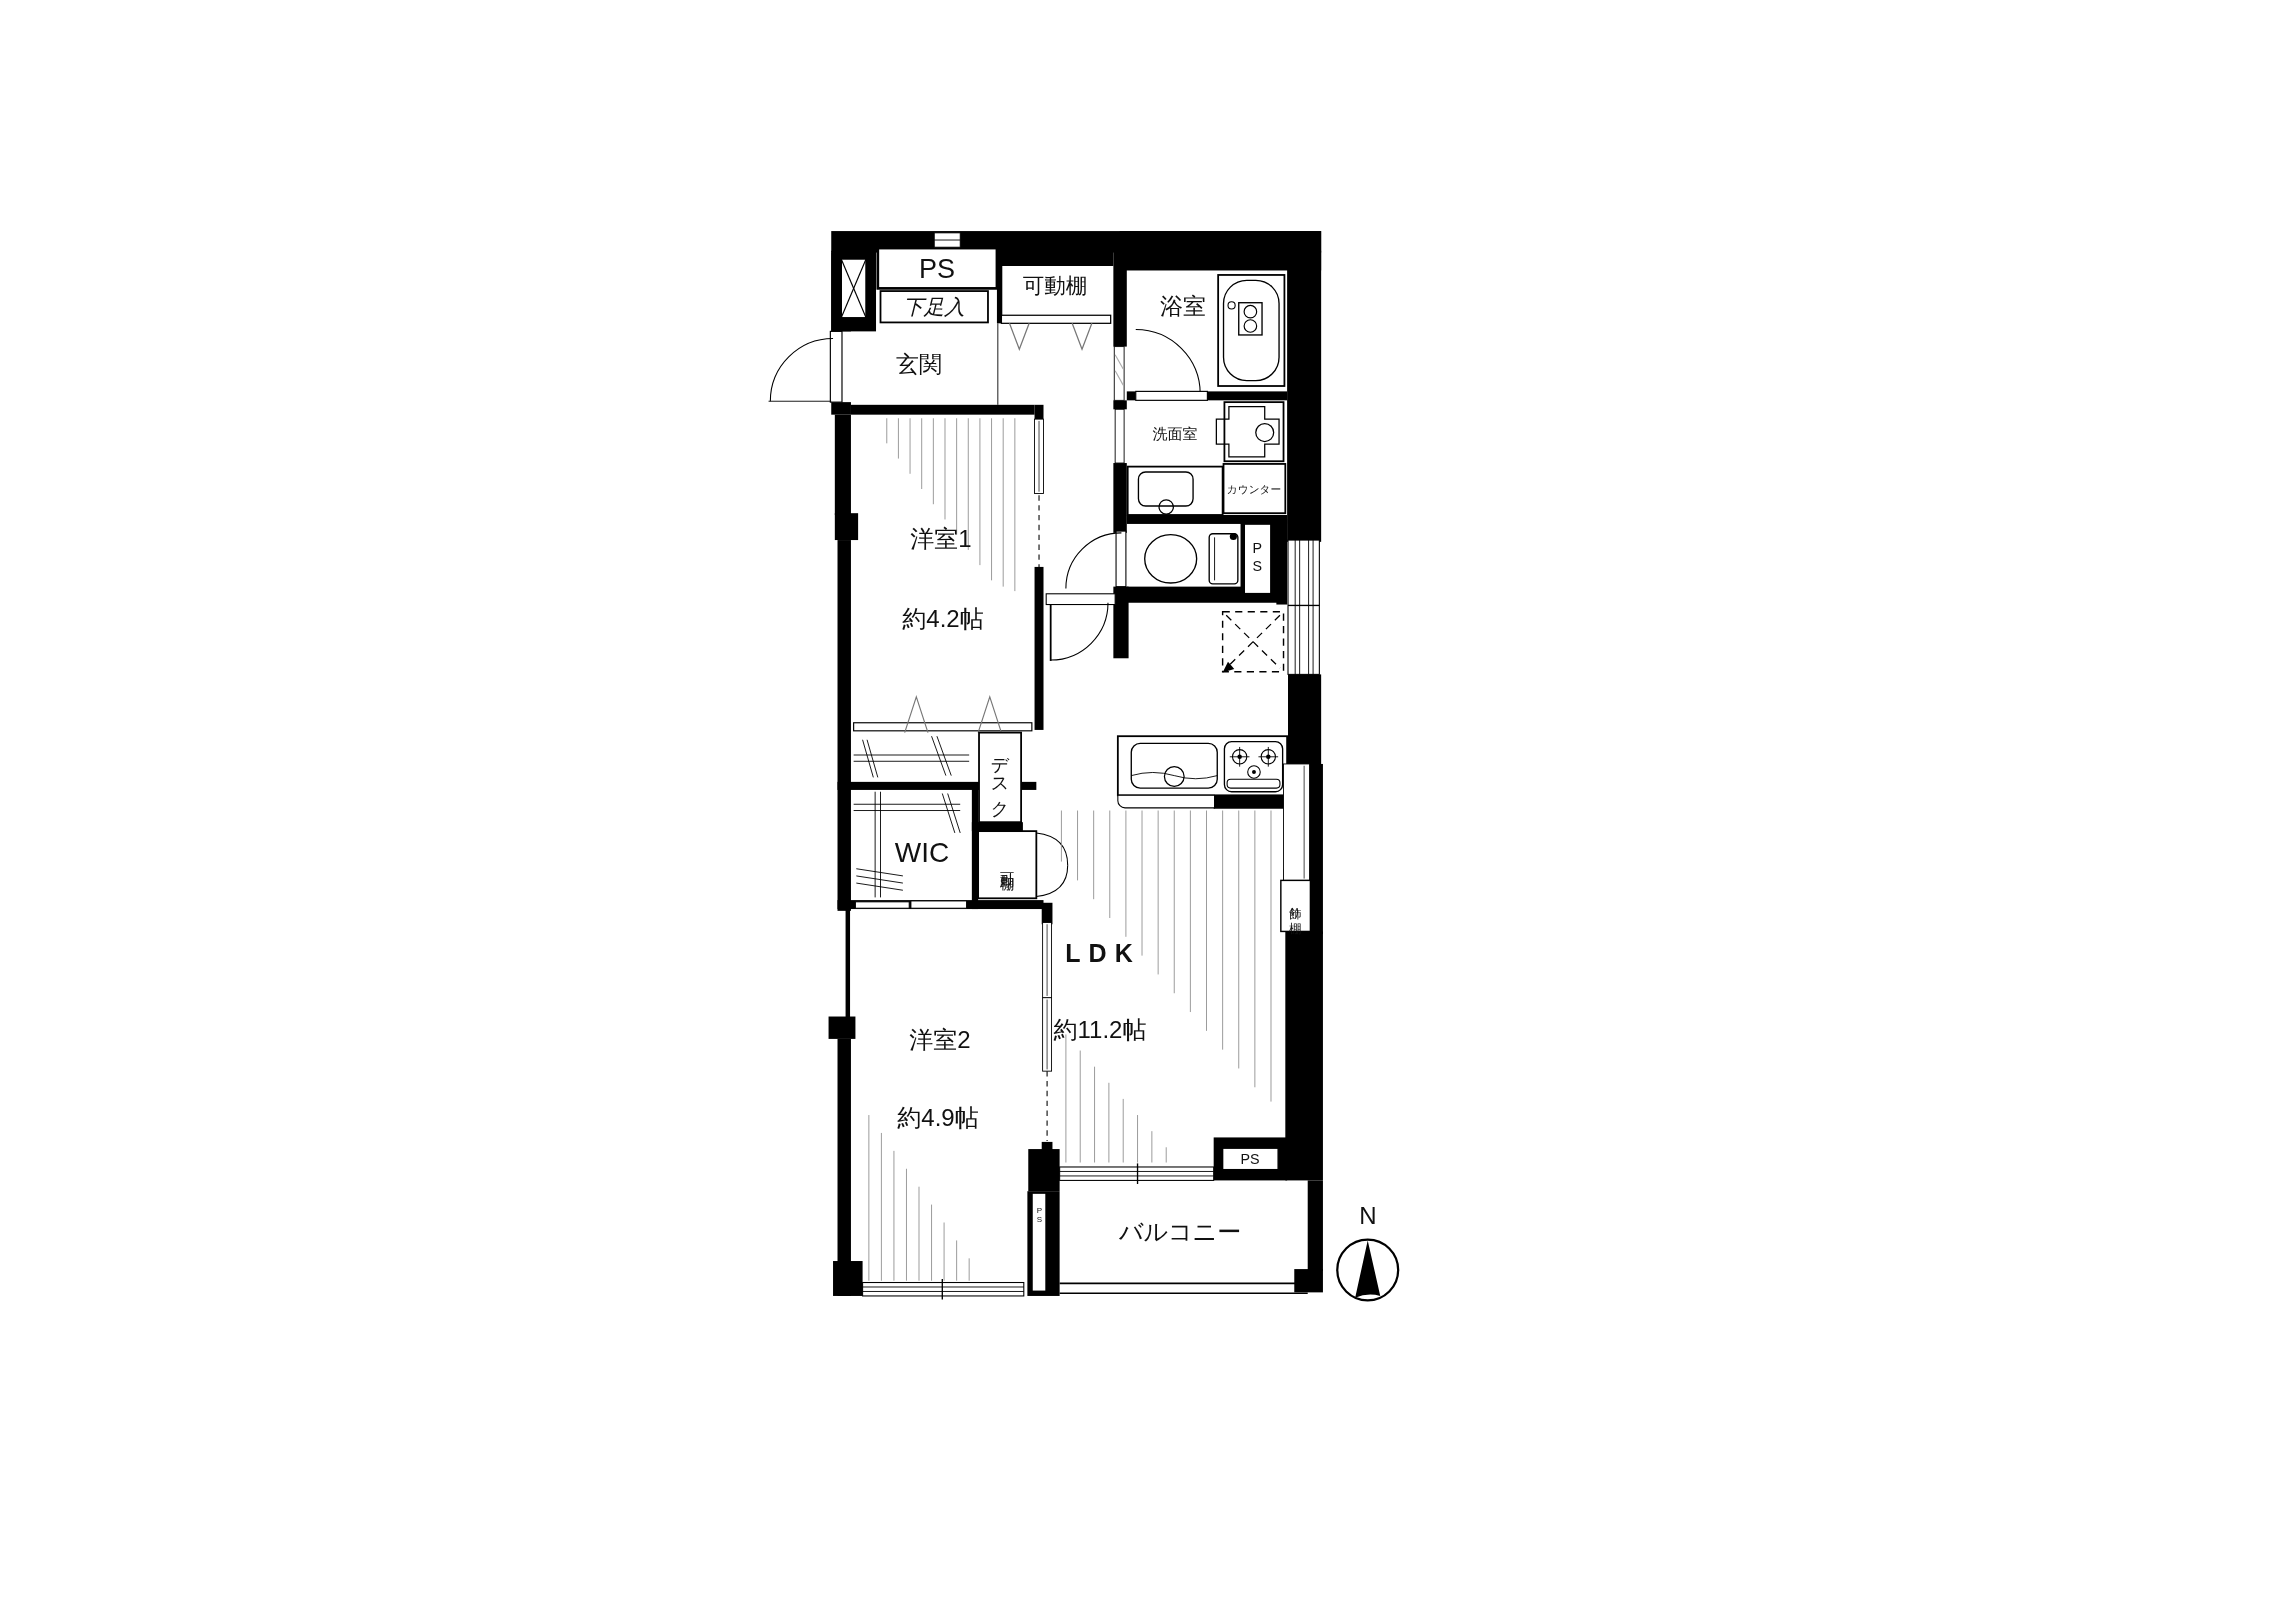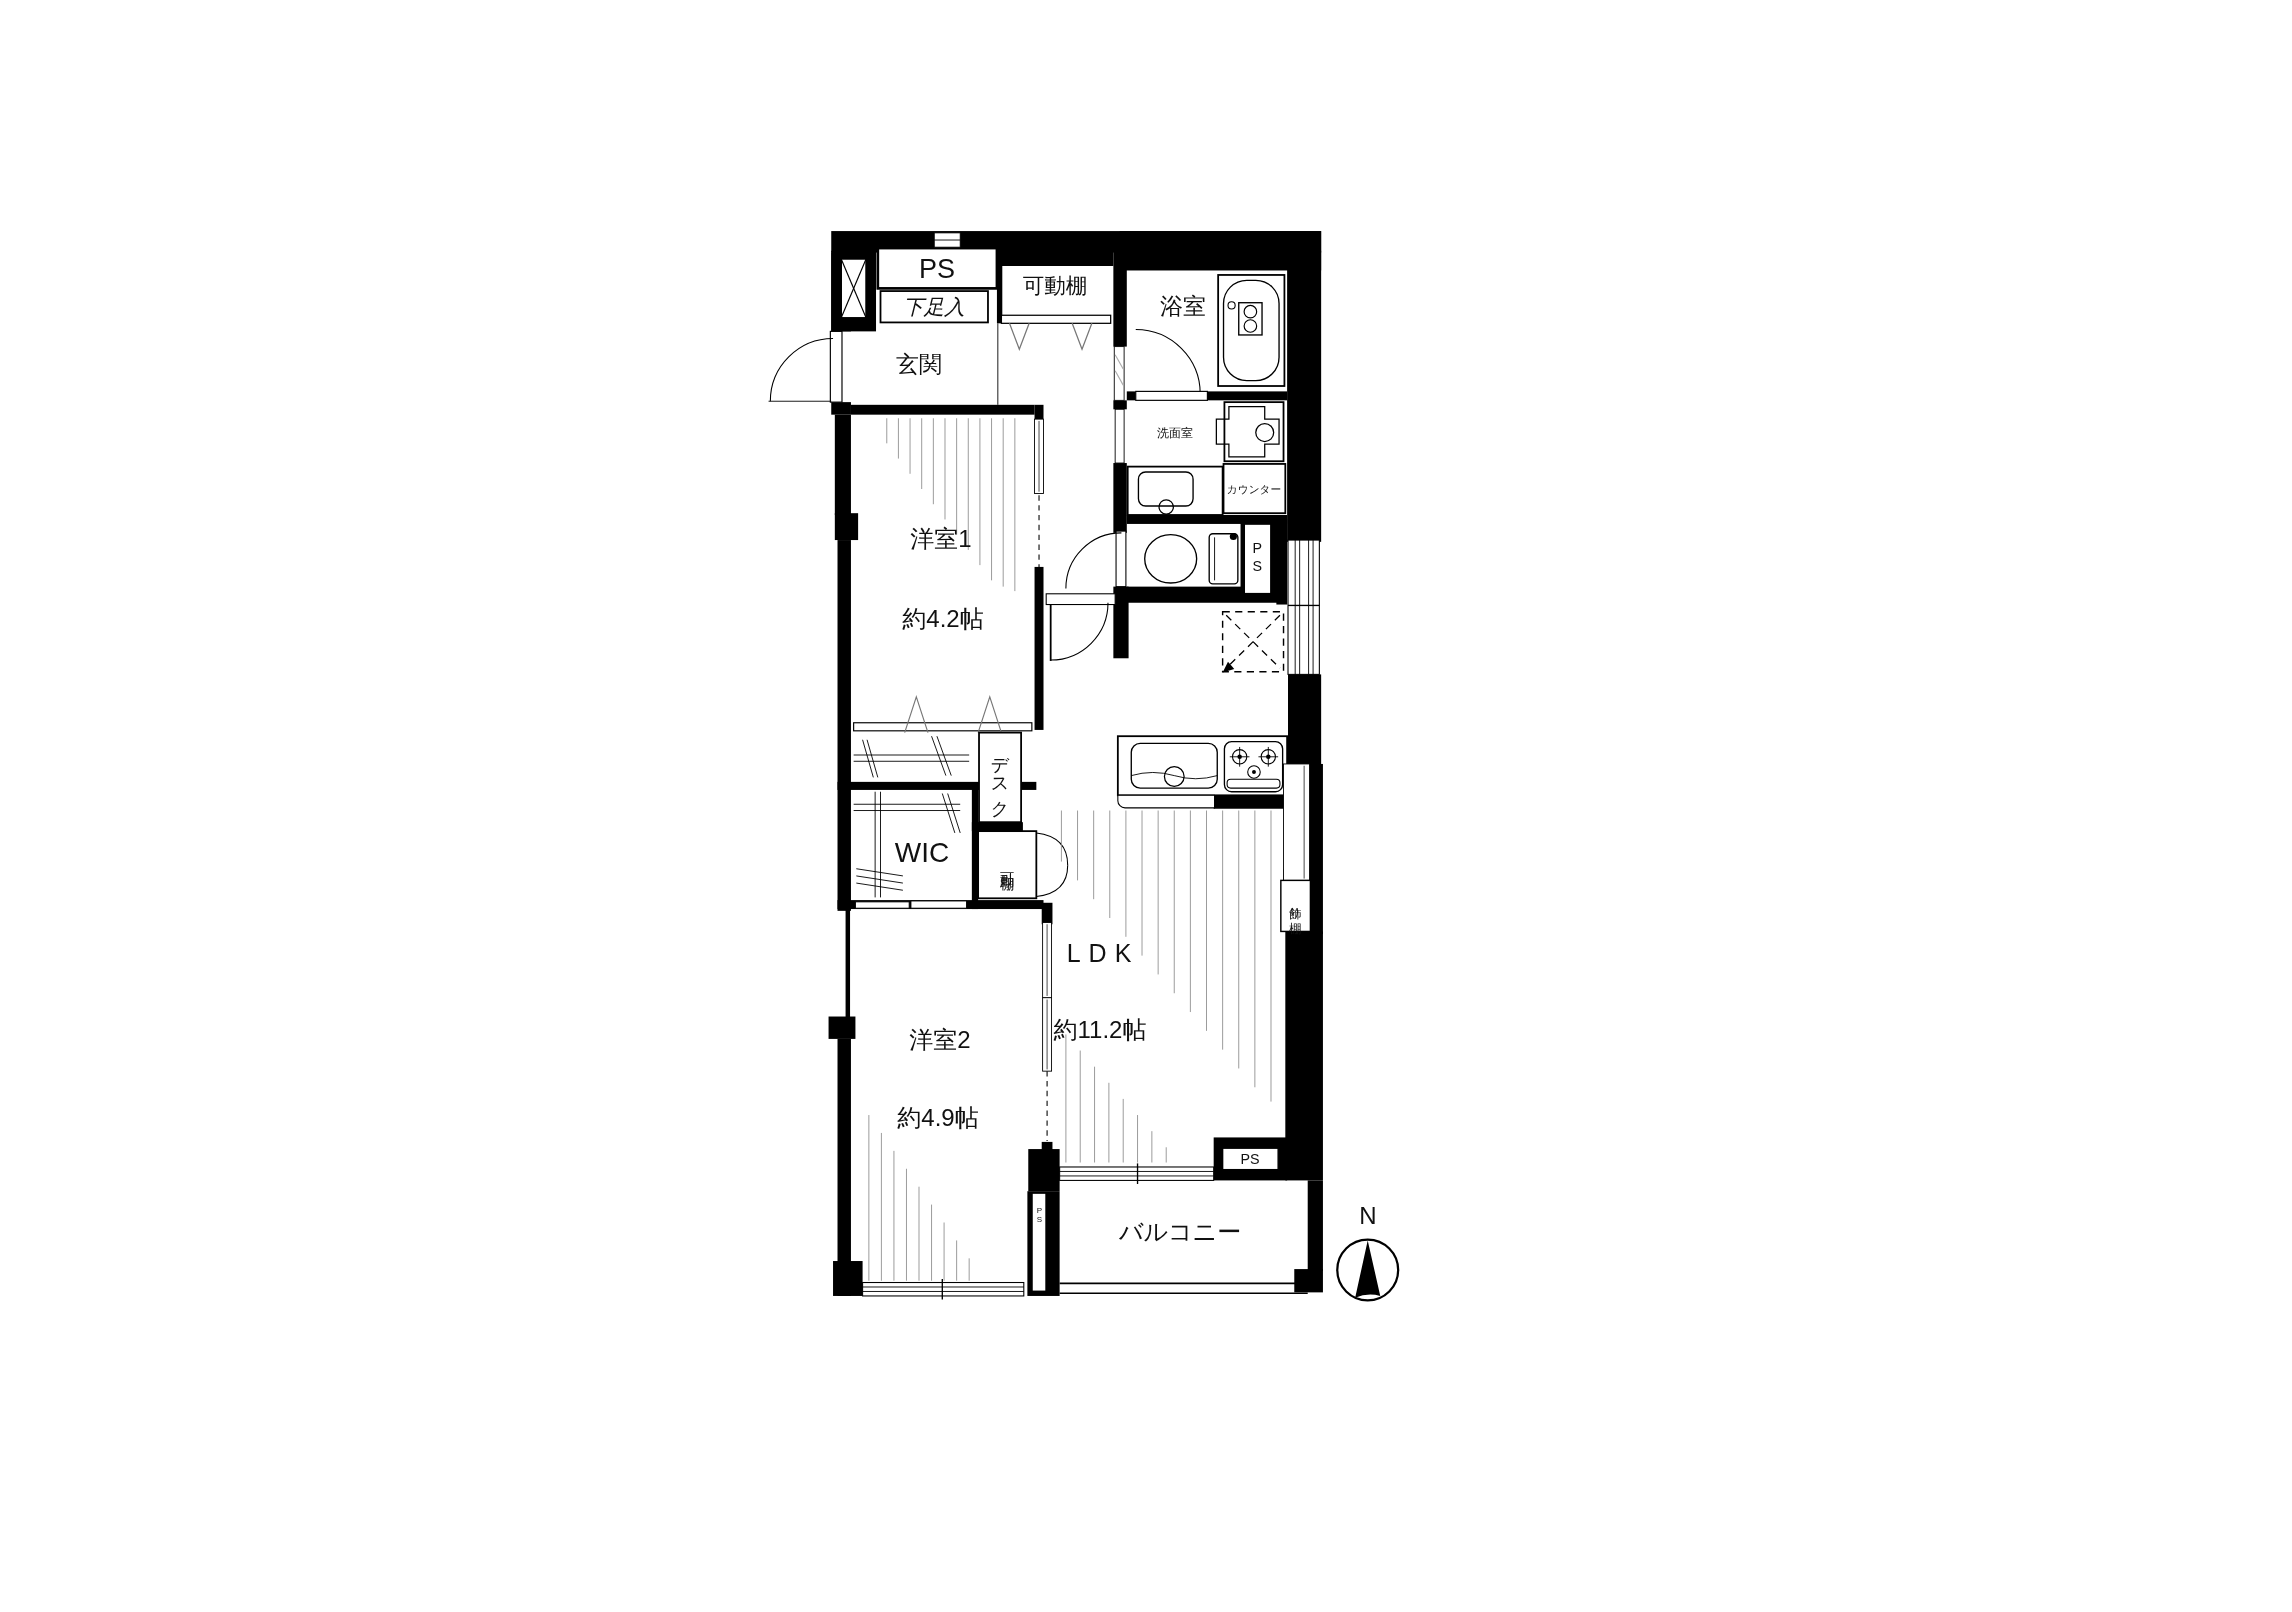--- a/index.html
+++ b/index.html
@@ -2,21 +2,21 @@
 <html style="font-size:14.3px"><head>
 <meta charset="utf-8">
 <style>
   html,body{margin:0;padding:0;background:#ffffff;}
   .canvas{position:relative;width:2256px;height:1613px;background:#ffffff;overflow:hidden;
           font-family:"Liberation Sans","DejaVu Sans",sans-serif;}
   .canvas svg{position:absolute;left:0;top:0;}
   .lbl{position:absolute;transform:translate(-50%,-50%);color:#111;white-space:nowrap;
        font-family:"Liberation Sans","DejaVu Sans",sans-serif;line-height:1;}
   .v{writing-mode:vertical-rl;text-orientation:upright;letter-spacing:1.8px;}
-  .ldk{letter-spacing:8px;}
+  .ldk{letter-spacing:8px;font-weight:bold;}
 </style>
 </head>
 <body>
 
 <div class="canvas">
 
 <svg width="2293" height="1613" viewBox="0 0 2560 1801">
 
   <g fill="#000">
     <rect x="928" y="258" width="547" height="24"></rect>
@@ -319,21 +319,21 @@
     <circle cx="1527" cy="1418" r="34" fill="#fff" stroke="#000" stroke-width="2.5"></circle>
     <path d="M 1527 1385 L 1513 1449 Q 1527 1443 1541 1447 Z" fill="#000"></path>
   </g>
 </svg>
 
   <div class="lbl" style="left:937px;top:269px;font-size:27px;">PS</div>
   <div class="lbl" style="left:934px;top:307px;font-size:20.6px;font-style:italic;">下足入</div>
   <div class="lbl" style="left:919px;top:364px;font-size:23px;">玄関</div>
   <div class="lbl" style="left:1055px;top:287px;font-size:21.5px;">可動棚</div>
   <div class="lbl" style="left:1177px;top:306px;font-size:23px;margin-left:6px;">浴室</div>
-  <div class="lbl" style="left:1175px;top:433px;font-size:12px;">洗面室</div>
+  <div class="lbl" style="left:1175px;top:433px;font-size:15px;">洗面室</div>
   <div class="lbl" style="left:1254px;top:489px;font-size:10.7px;">カウンター</div>
   <div class="lbl v" style="left:1257px;top:558px;font-size:14.3px;">PS</div>
   <div class="lbl" style="left:941px;top:539px;font-size:24px;">洋室1</div>
   <div class="lbl" style="left:943px;top:619px;font-size:24px;">約4.2帖</div>
   <div class="lbl v" style="left:1000px;top:777px;font-size:18px;">デスク</div>
   <div class="lbl" style="left:922px;top:853px;font-size:28px;">WIC</div>
   <div class="lbl v" style="left:1007px;top:864px;font-size:14.3px;">可動棚</div>
   <div class="lbl" style="left:940px;top:1040px;font-size:24px;">洋室2</div>
   <div class="lbl" style="left:938px;top:1118px;font-size:24px;">約4.9帖</div>
   <div class="lbl ldk" style="left:1103px;top:953px;font-size:25px;">LDK</div>

